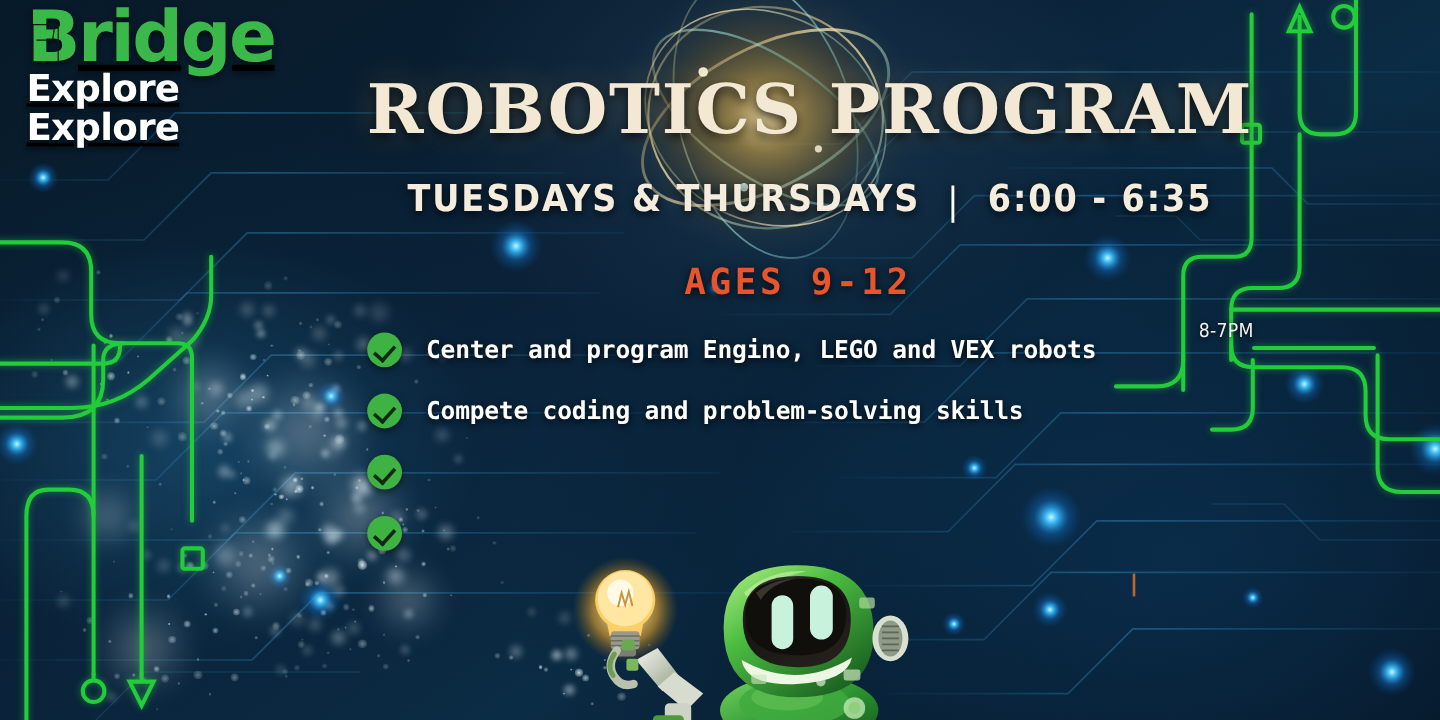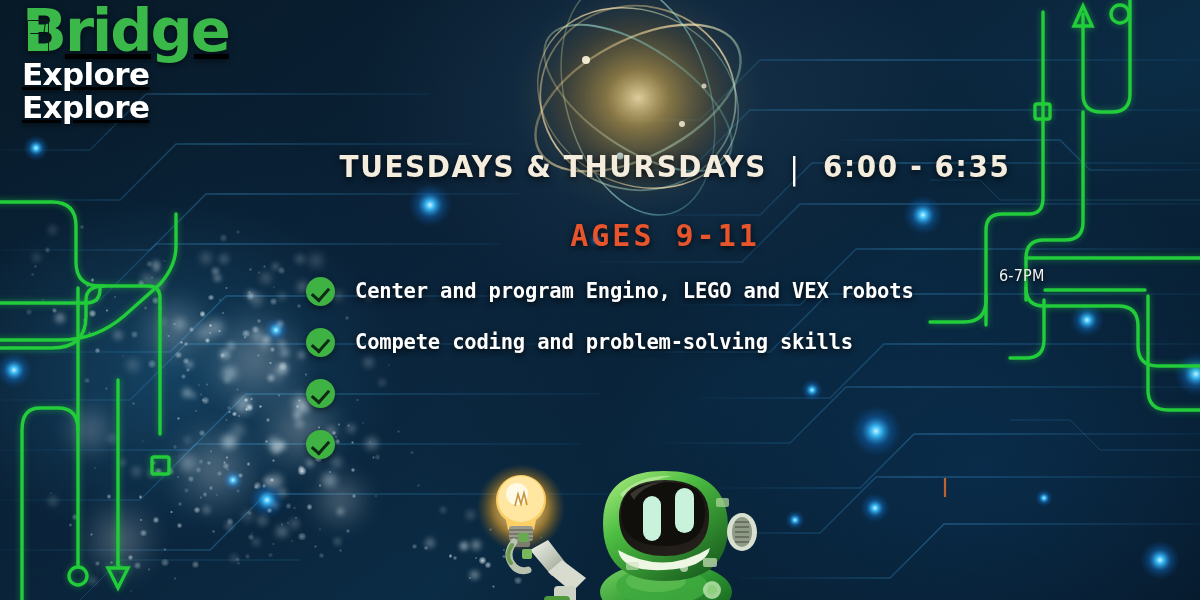--- a/index.html
+++ b/index.html
@@ -642,43 +642,44 @@
       </g>
     </svg>
   </div>
 
   <div id="logo">
     <div class="brand"><span class="bx">B</span><span>ridge</span></div>
     <div class="sub">Explore</div>
     <div class="sub">Explore</div>
   </div>
 
+  <div id="title">ROBOTICS PROGRAM</div>
 
   <div id="subtitle"><span>TUESDAYS &amp; THURSDAYS</span><span>  </span><span class="bar">|</span><span>  </span><span>6:00 - 6:35</span></div>
 
-  <div id="ages">AGES 9-11</div>
+  <div id="ages">AGES 9-12</div>
 
   <div id="bullets">
       <div class="bullet">
         <span class="tick"></span>
         <span class="txt">Center and program Engino, LEGO and VEX robots</span>
       </div>
       <div class="bullet">
         <span class="tick"></span>
         <span class="txt">Compete coding and problem-solving skills</span>
       </div>
       <div class="bullet">
         <span class="tick"></span>
       </div>
       <div class="bullet">
         <span class="tick"></span>
       </div>
     </div>
 
-  <div id="pmlabel">6-7PM</div>
+  <div id="pmlabel">8-7PM</div>
 
   <div class="layer">
     <svg viewBox="0 0 1200 600">
       <line x1="945" y1="478" x2="945" y2="497" stroke="#c0622c" stroke-width="2.2"></line>
     </svg>
   </div>
 
   <div id="robot">
     <svg viewBox="0 0 330 155" width="330" height="155">
       <defs>

